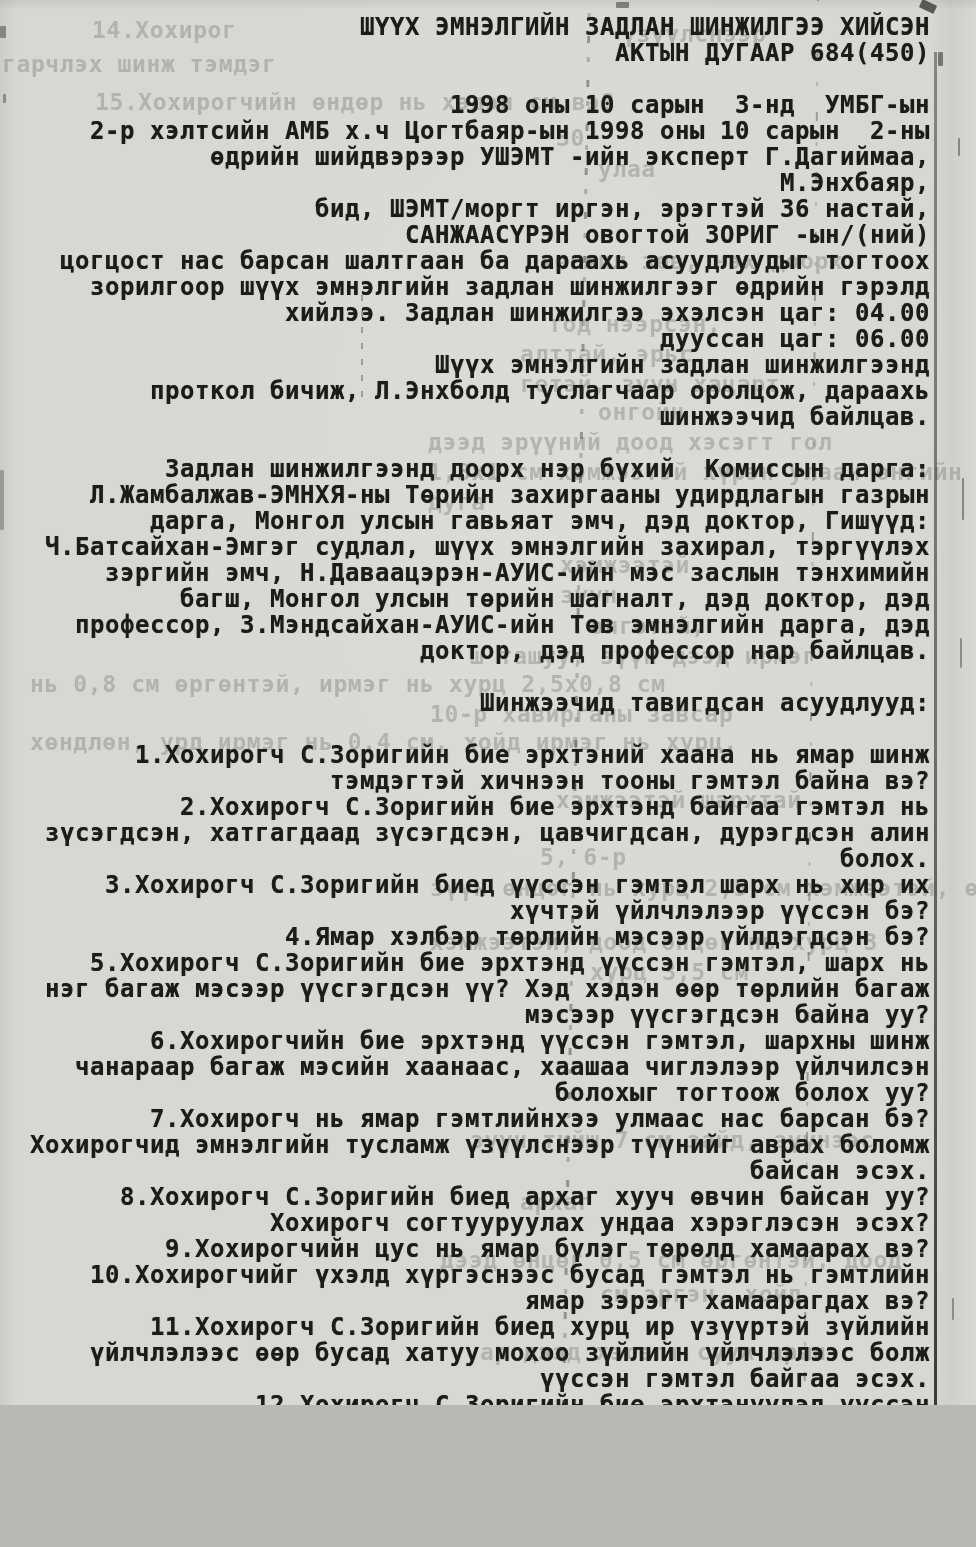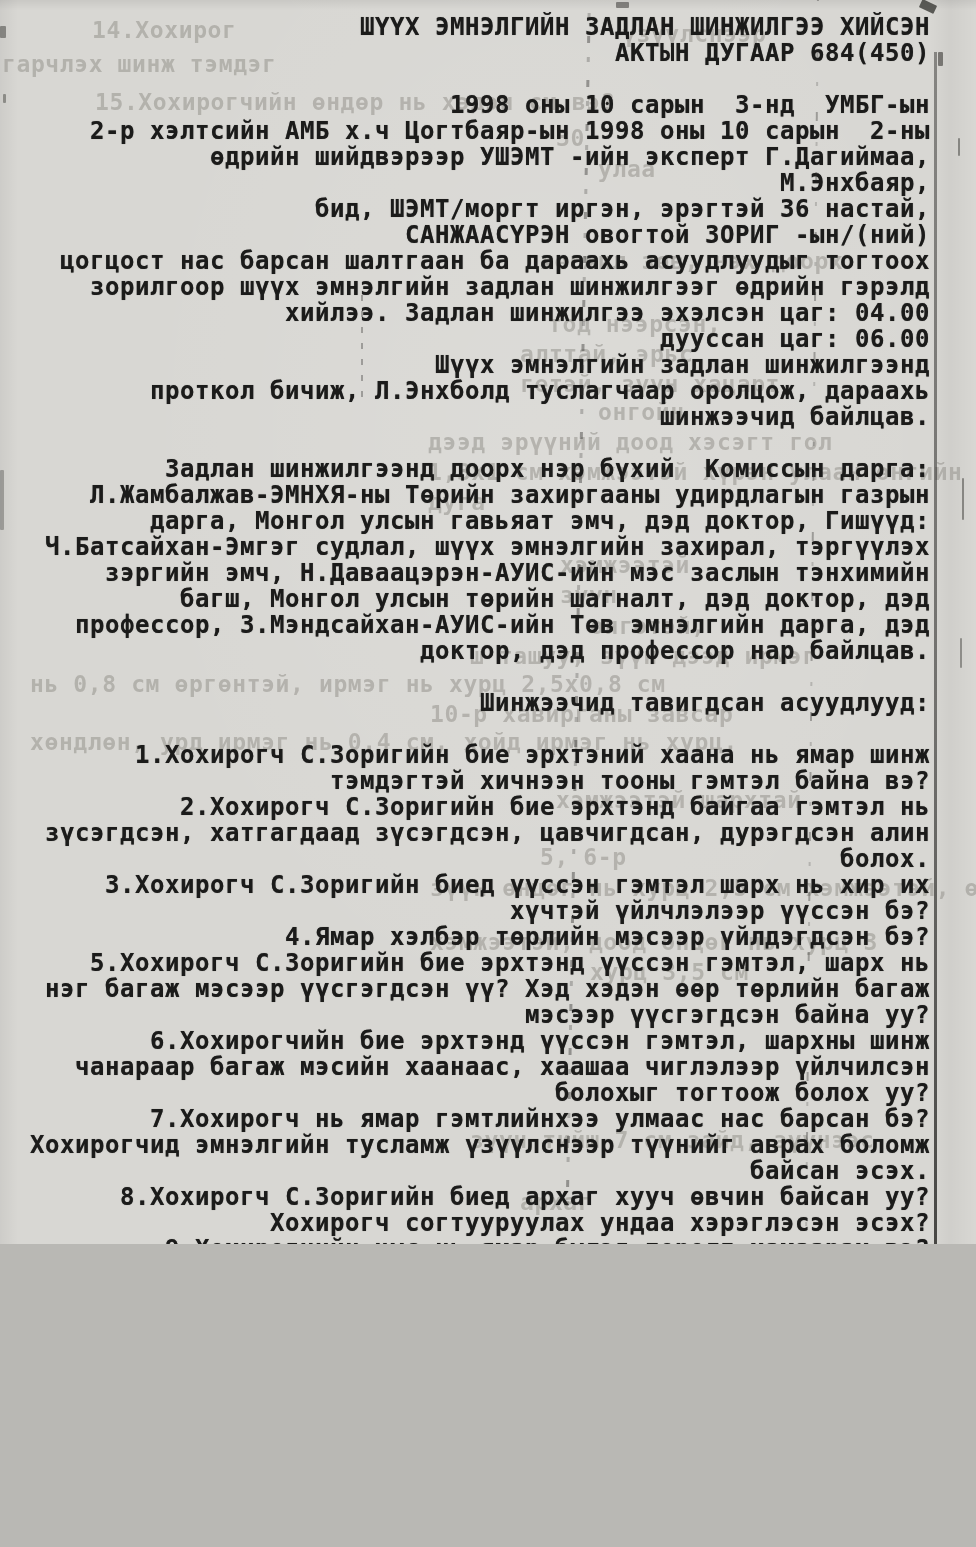--- a/index.html
+++ b/index.html
@@ -1,18 +1,18 @@
 <!DOCTYPE html>
 <html><head>
 <meta charset="utf-8">
 <style>
   html,body{margin:0;padding:0;background:#b9b8b4;}
   .page{
     position:relative;
-    width:976px;height:1244px;
+    width:976px;height:1405px;
     margin:0 auto;
     overflow:hidden;
     background:
       radial-gradient(ellipse at 55% 35%, rgba(255,255,255,.10) 0%, rgba(255,255,255,0) 55%),
       linear-gradient(180deg, rgba(0,0,0,.07) 0, rgba(0,0,0,0) 10px),
       linear-gradient(90deg, rgba(0,0,0,.05) 0, rgba(0,0,0,0) 18px, rgba(0,0,0,0) 930px, rgba(0,0,0,.04) 950px, rgba(0,0,0,0) 976px),
       #d8d7d3;
     font-family:"DejaVu Sans Mono","Liberation Mono",monospace;
   }
   .doc-text{

